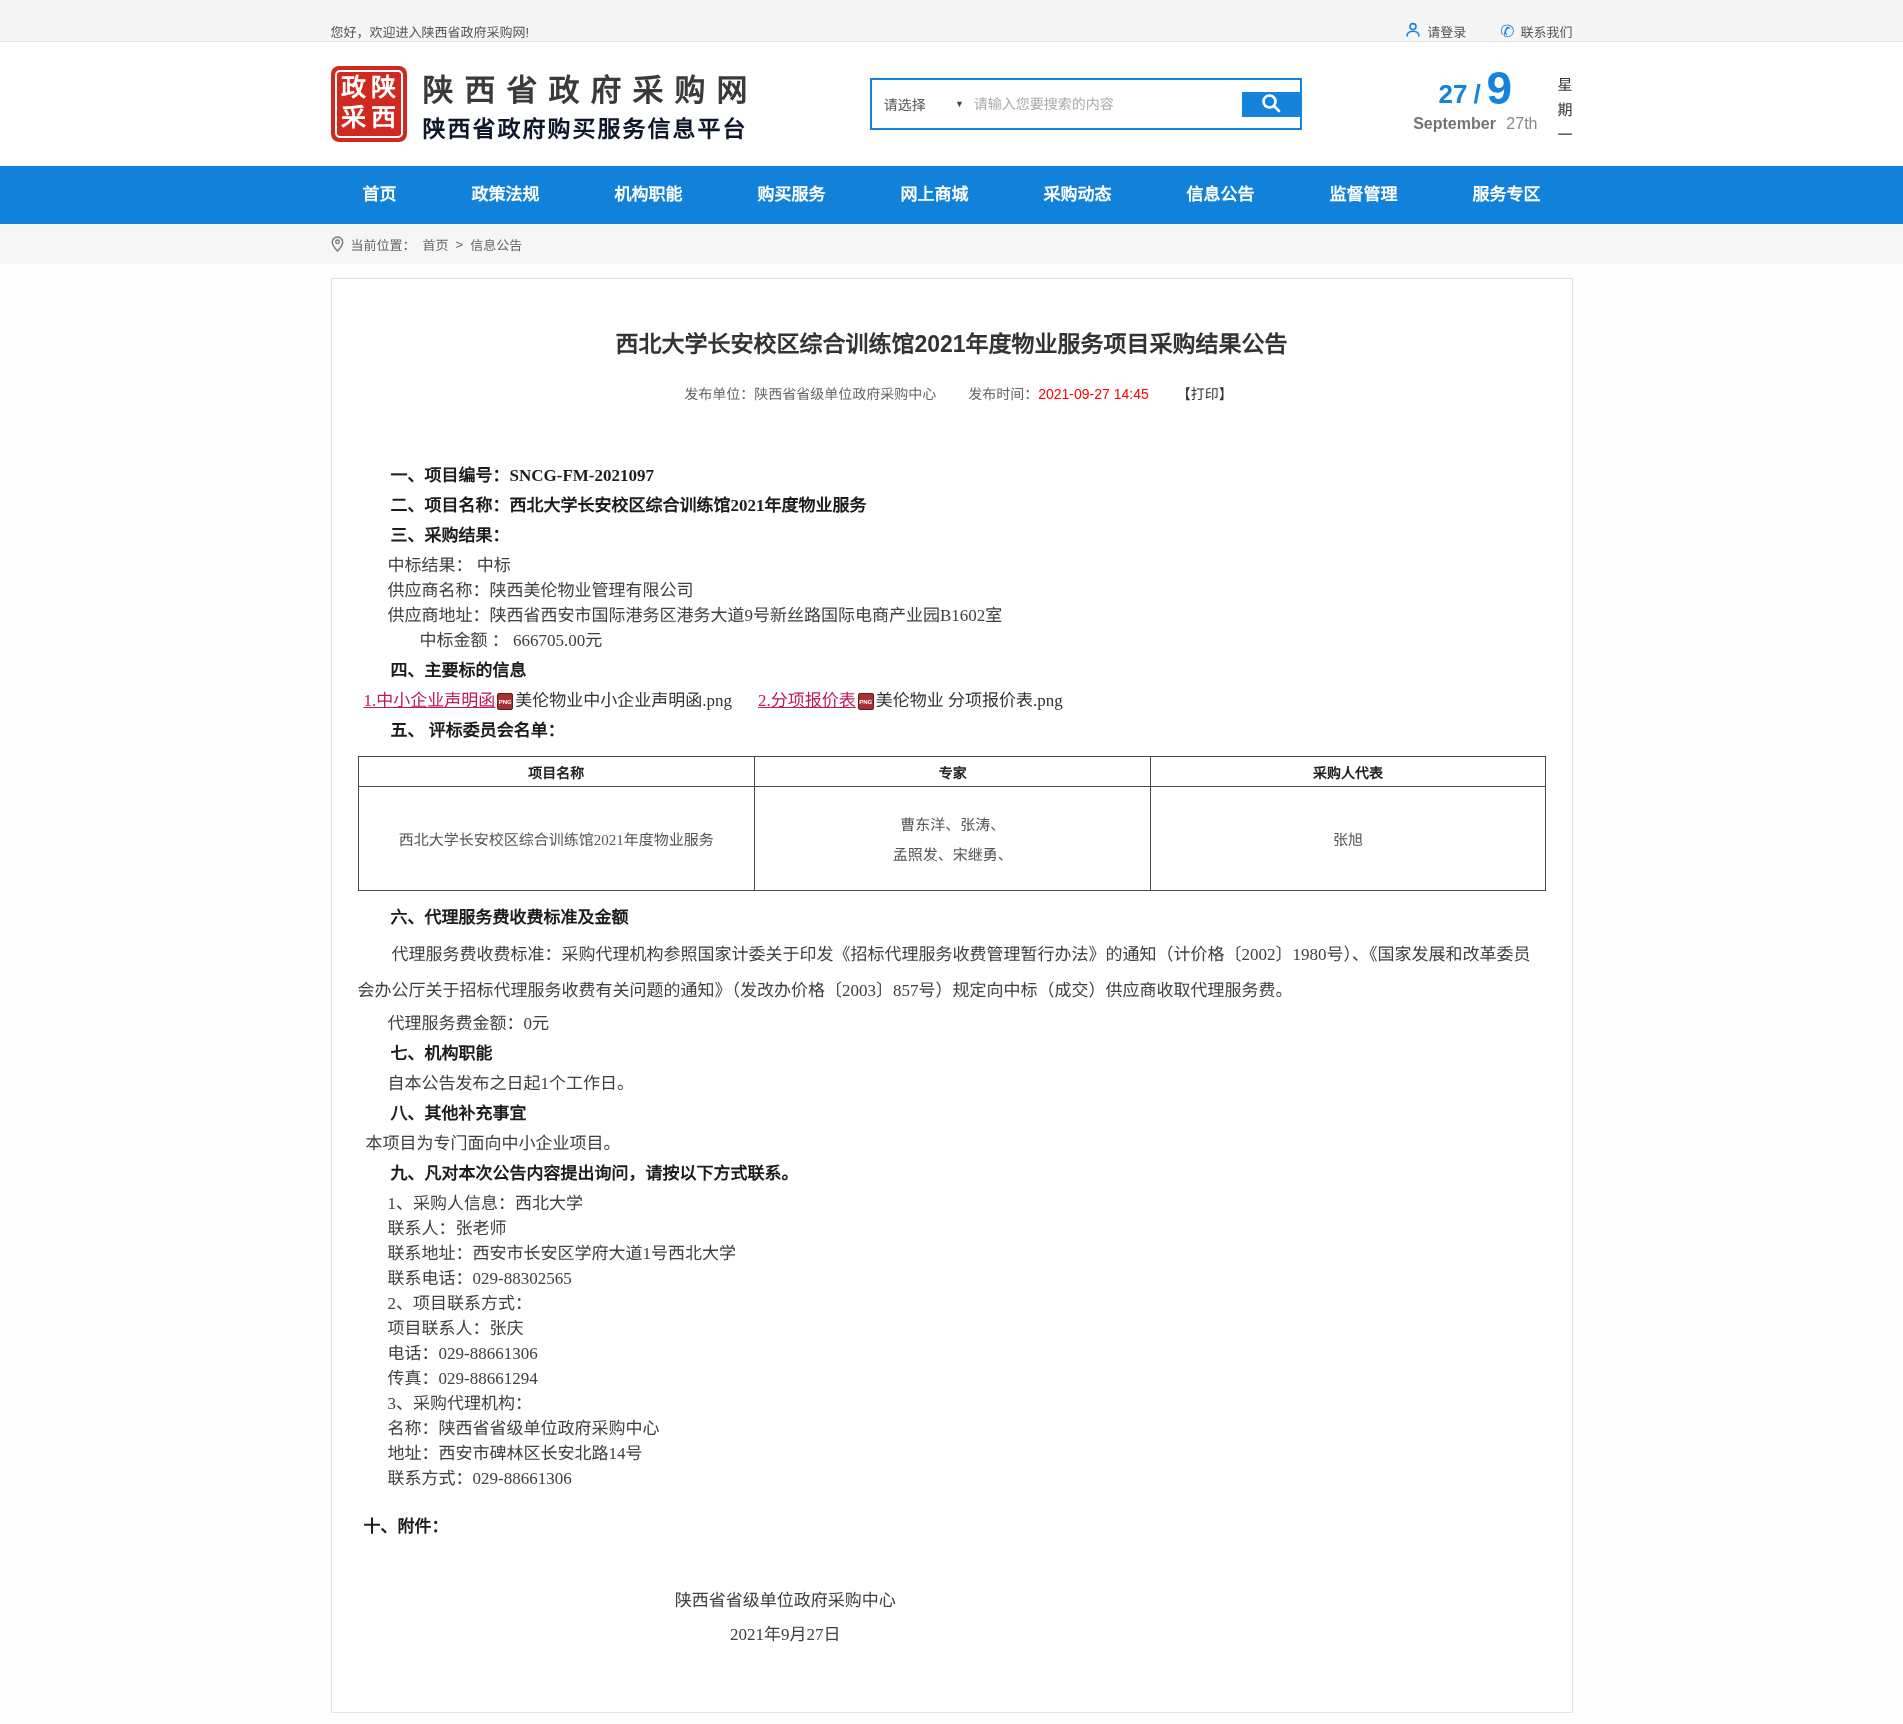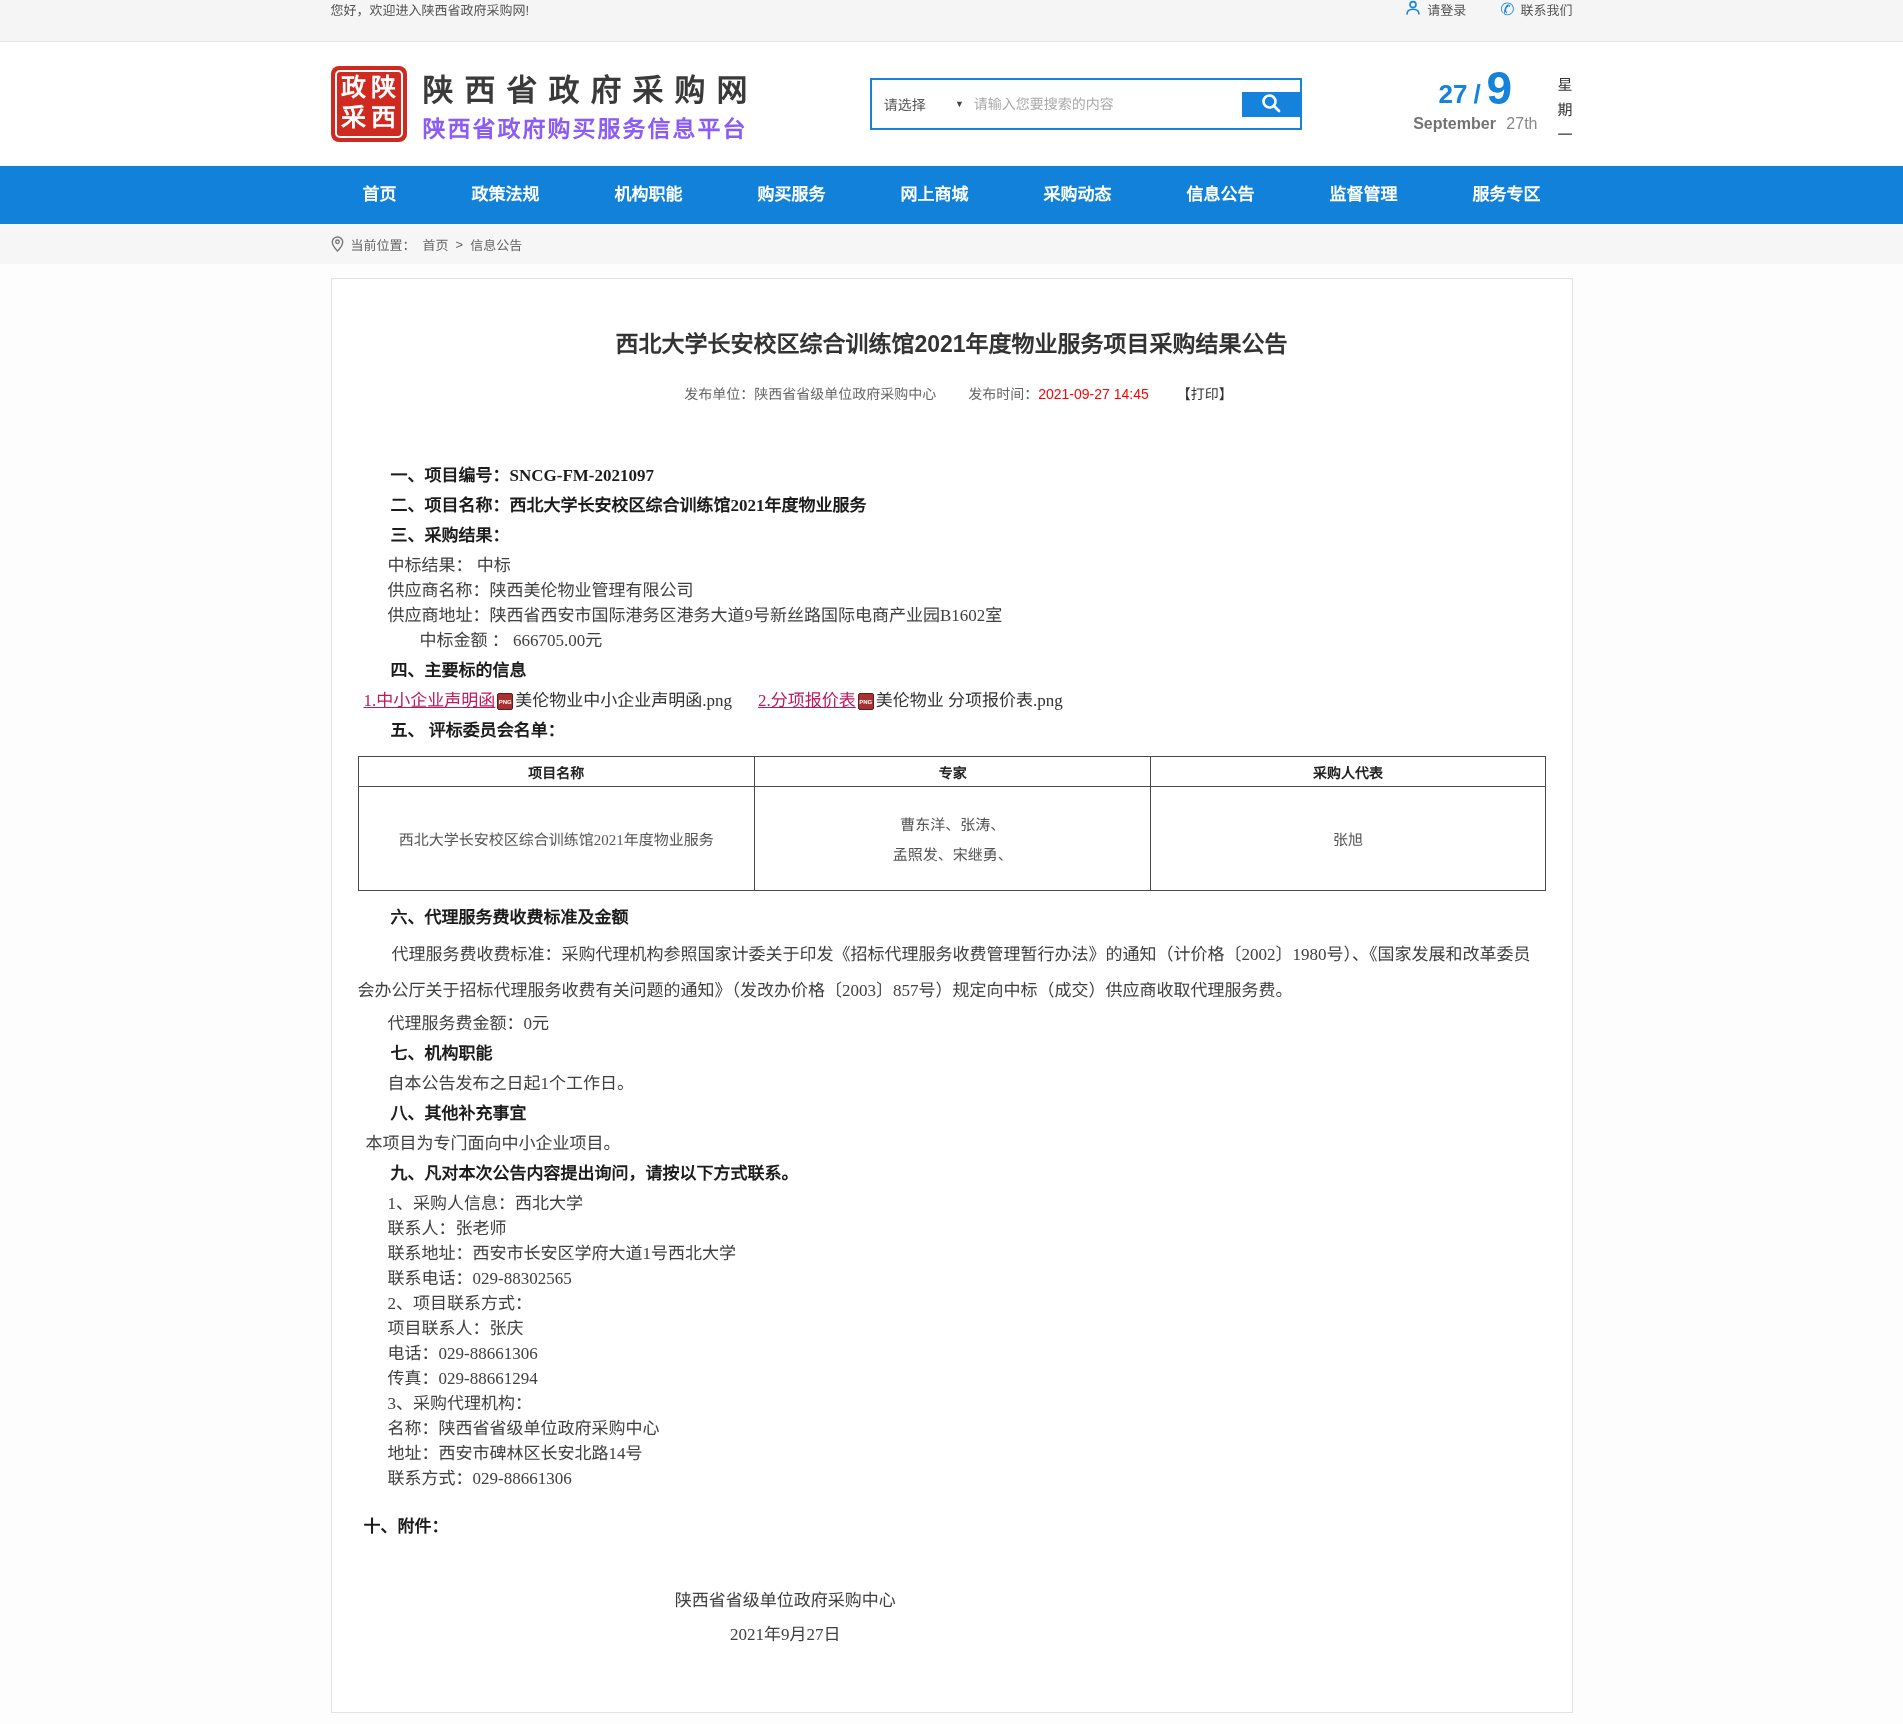--- a/index.html
+++ b/index.html
@@ -2,36 +2,36 @@
 <html lang="zh-CN"><head>
 <meta charset="utf-8">
 <title>陕西省政府采购网</title>
 <style>
   * { box-sizing: border-box; margin: 0; padding: 0; }
   body { min-width: 1903px; background: #fff; font-family: "Liberation Sans", sans-serif; color: #333; }
   .container { width: 1242px; margin: 0 auto; }
 
   
   .topbar { height: 42px; background: #f5f5f5; border-bottom: 1px solid #e7e7e7; }
-  .topbar .container { height: 100%; display: flex; align-items: flex-start; justify-content: space-between; }
+  .topbar .container { height: 100%; display: flex; align-items: flex-end; justify-content: space-between; }
   .topbar-welcome { font-size: 13px; color: #555; }
   .topbar-right { display: flex; align-items: center; gap: 34px; }
   .topbar-link { display: flex; align-items: center; gap: 6px; font-size: 13px; color: #555; cursor: pointer; text-decoration: none; }
   .blue-ic { color: #1583dc; font-size: 17px; line-height: 1; }
 
   
   .header { background: #fff; }
   .header .container { height: 124px; display: flex; align-items: center; justify-content: space-between; }
   .brand { display: flex; align-items: center; gap: 16px; }
   .logo { position: relative; width: 76px; height: 76px; background: #d02a20; border-radius: 8px;
           display: grid; grid-template-columns: 1fr 1fr; grid-template-rows: 1fr 1fr; padding: 8px; flex: none; }
   .logo::after { content: ""; position: absolute; inset: 4px; border: 2px solid #fff; border-radius: 5px; pointer-events: none; }
   .logo span { color: #fff; font-weight: 700; font-size: 25px; line-height: 1.1; text-align: center; }
   .brand-text .t1 { font-size: 31px; font-weight: 700; color: #3a3a3a; letter-spacing: 11px; white-space: nowrap; }
-  .brand-text .t2 { font-size: 23px; font-weight: 700; color: #8b5cf6; letter-spacing: 2px; white-space: nowrap; }
+  .brand-text .t2 { font-size: 23px; font-weight: 700; color: #0f172a; letter-spacing: 2px; white-space: nowrap; }
 
   .searchbox { display: flex; align-items: center; width: 432px; height: 52px; border: 2px solid #1583dc; background: #fff; }
   .search-select { width: 102px; display: flex; align-items: center; justify-content: space-between; padding: 0 10px 0 12px;
                    font-size: 14px; color: #555; cursor: pointer; }
   .search-caret { font-size: 9px; color: #444; }
   .search-input { flex: 1; border: none; outline: none; font-size: 14px; color: #333; font-family: "Liberation Sans", sans-serif; }
   .search-input::placeholder { color: #aaa; }
   .search-btn { width: 58px; background: #1583dc; border: none; display: flex; align-items: center; justify-content: center; cursor: pointer; }
 
   .datebox { display: flex; align-items: flex-start; gap: 20px; }

